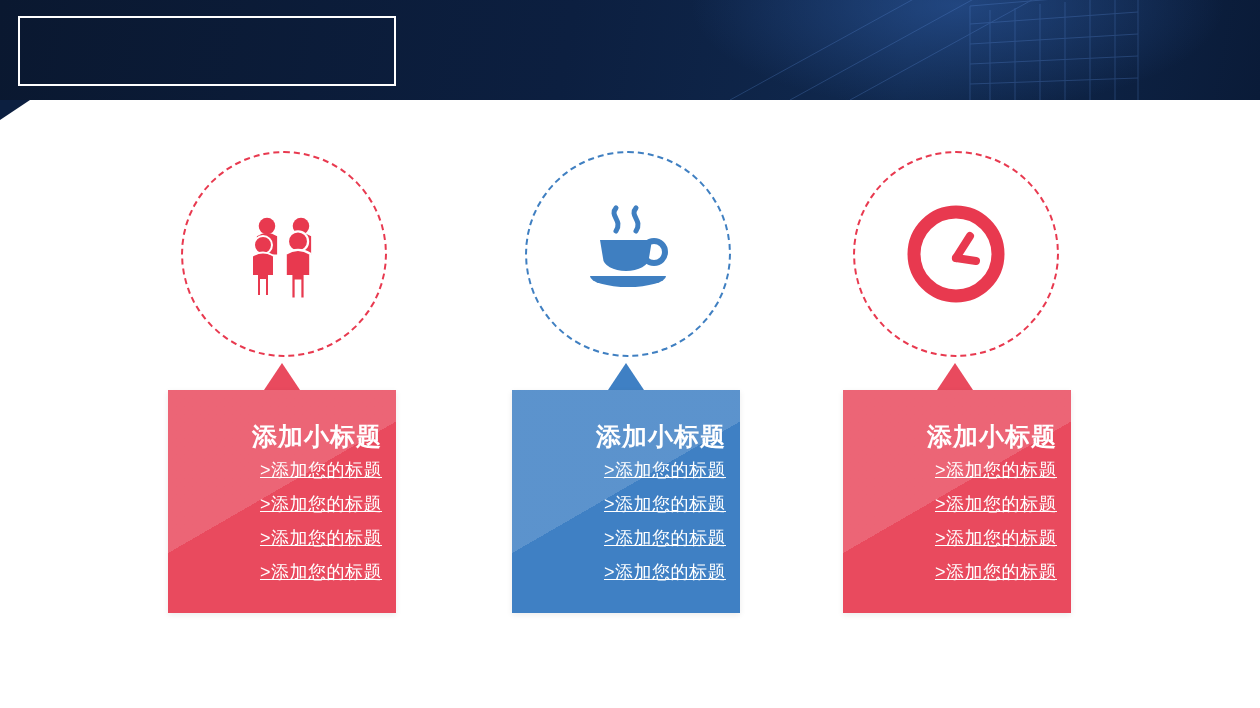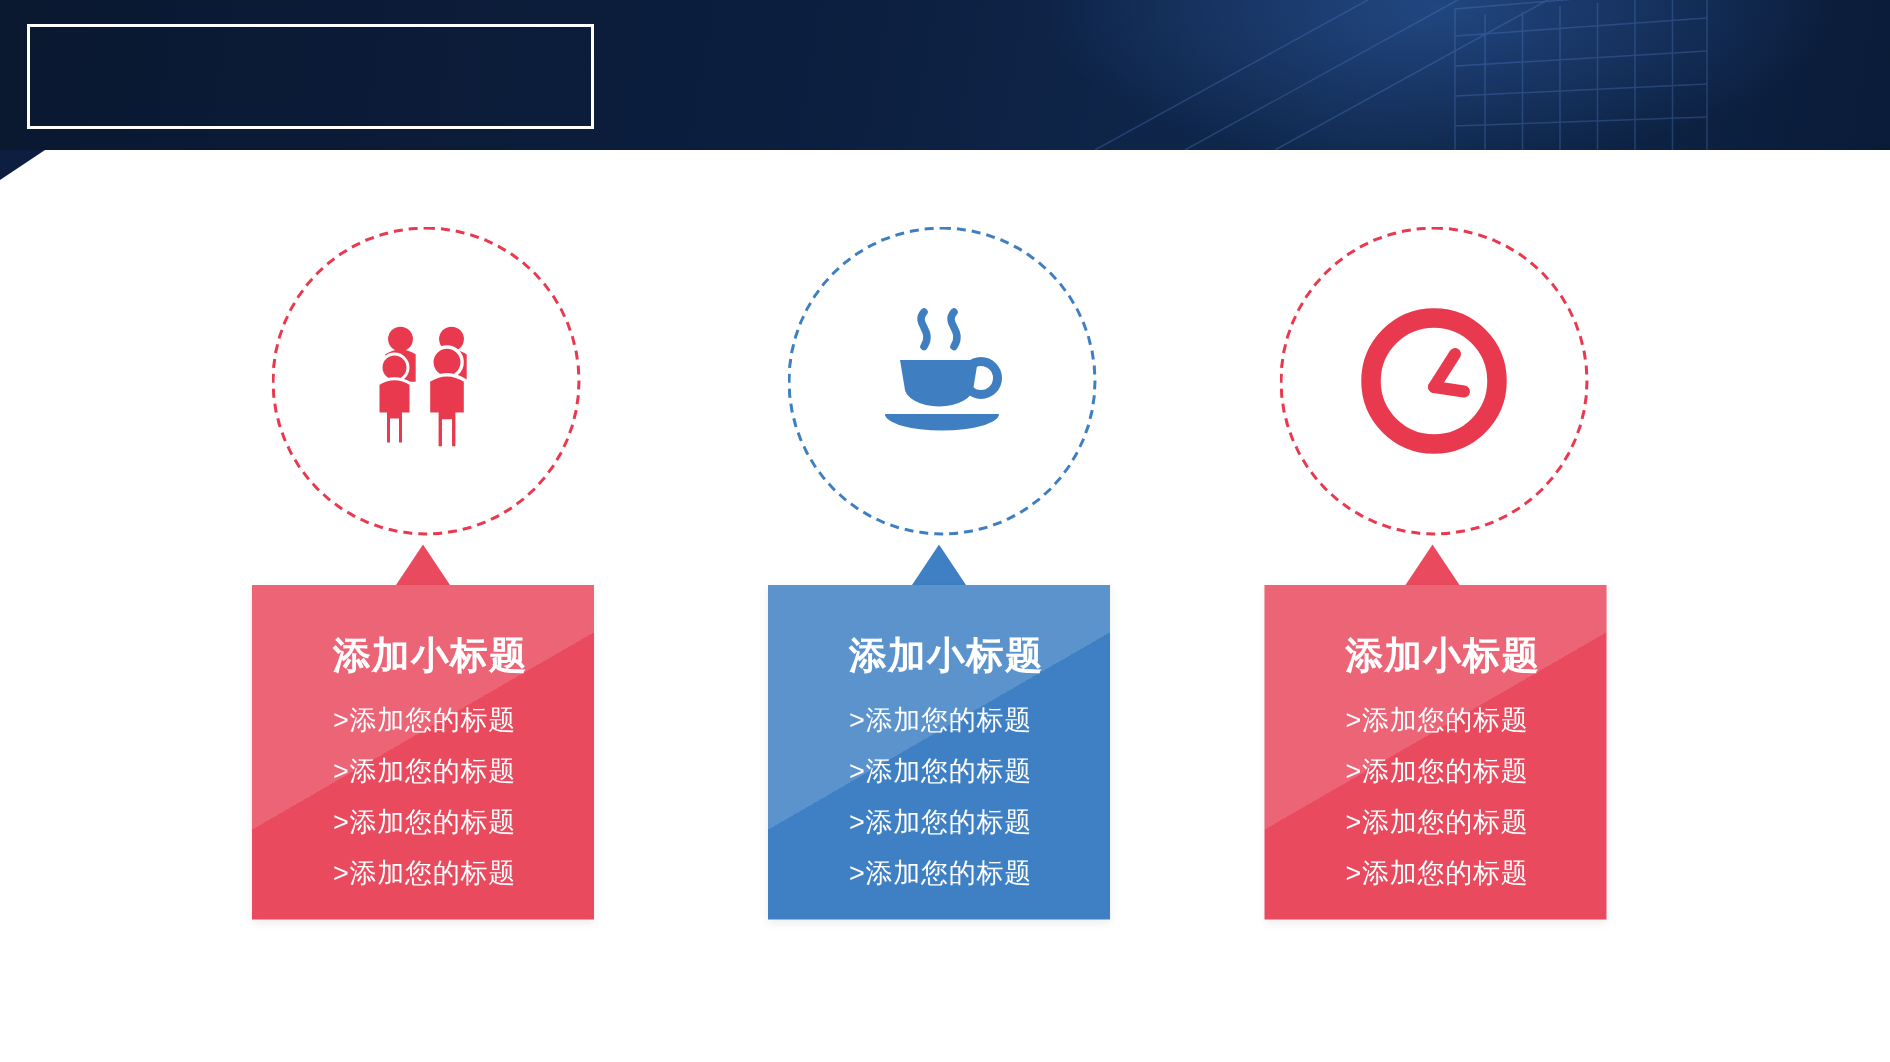--- a/index.html
+++ b/index.html
@@ -51,23 +51,23 @@
 
   
   .card {
     position: absolute; width: 228px; height: 223px; color: #ffffff;
     background-color: #e94a5e;
     background-image: linear-gradient(150deg,
       rgba(255,255,255,.15) 0%, rgba(255,255,255,.15) 46%, rgba(255,255,255,0) 46%);
     box-shadow: 0 2px 6px rgba(0,0,0,.08);
   }
   .card.blue { background-color: #3f80c4; }
-  .card-inner { padding: 30px 14px 0 54px; }
+  .card-inner { padding: 30px 14px 0 54px; text-align: right; }
   .card-title { font-size: 25px; font-weight: bold; letter-spacing: 1px; }
-  .card-items { margin-top: 10px; }
+  .card-items { margin-top: 0; text-decoration: underline; }
   .card-item { font-size: 18px; line-height: 34px; letter-spacing: .5px; white-space: nowrap; }
 
   svg { display: block; }
 </style>
 </head>
 <body>
 
 <div class="header">
   <svg class="header-deco" viewBox="0 0 430 100">
     <g stroke="#5b8bd8" fill="none" stroke-width="1" opacity="0.28">

